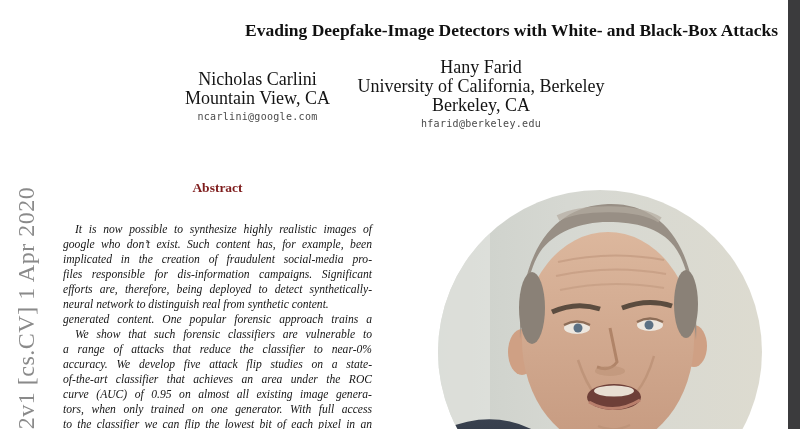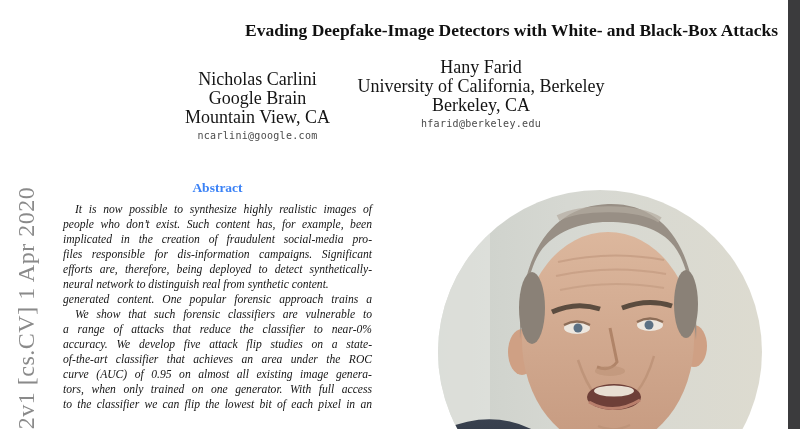--- a/index.html
+++ b/index.html
@@ -25,21 +25,21 @@
   .author-block { position:absolute; text-align:center; color:#141414; }
   .author-block.a0 { left:160px; top:70px; width:195px; }
   .author-block.a1 { left:350px; top:58px; width:262px; }
   .author-line { font-size:18px; line-height:19px; }
   .author-email { font-family:"DejaVu Sans Mono", monospace; font-size:10px;
                   line-height:18px; color:#4a4a4a; letter-spacing:0.3px; }
 
   
   .abstract { position:absolute; left:63px; top:180px; width:309px; }
   .abstract-heading { text-align:center; font-weight:bold; font-size:13.5px;
-                      color:#3b82f6; margin-bottom:6px; }
+                      color:#7f1d1d; margin-bottom:26px; }
   .abs-line { font-style:italic; font-size:11.6px; line-height:15px;
               color:#151515; text-align:justify; text-align-last:justify;
               height:15px; overflow:visible; white-space:nowrap; }
   .abs-line.indent { text-indent:12px; }
   .abs-line.para-end { text-align-last:left; }
 
   
   .photo { position:absolute; left:438px; top:190px; width:324px; height:324px;
            border-radius:50%; overflow:hidden; }
   .photo svg { display:block; width:324px; height:324px; }
@@ -48,37 +48,36 @@
 <body>
 
 <div class="page">
 
   <div class="arxiv-stamp">2v1  [cs.CV]  1 Apr 2020</div>
 
   <h1 class="title">Evading Deepfake-Image Detectors with White- and Black-Box Attacks</h1>
 
   <div class="author-block a0">
     <div class="author-line">Nicholas Carlini</div>
-    <div class="author-line">Google Brain</div>
     <div class="author-line">Mountain View, CA</div>
     <div class="author-email">ncarlini@google.com</div>
   </div>
 
   <div class="author-block a1">
     <div class="author-line">Hany Farid</div>
     <div class="author-line">University of California, Berkeley</div>
     <div class="author-line">Berkeley, CA</div>
     <div class="author-email">hfarid@berkeley.edu</div>
   </div>
 
   <div class="abstract">
     <div class="abstract-heading">Abstract</div>
 
     <div class="abs-line indent">It is now possible to synthesize highly realistic images of</div>
-    <div class="abs-line">people who don’t exist. Such content has, for example, been</div>
+    <div class="abs-line">google who don’t exist. Such content has, for example, been</div>
     <div class="abs-line">implicated in the creation of fraudulent social-media pro-</div>
     <div class="abs-line">files responsible for dis-information campaigns. Significant</div>
     <div class="abs-line">efforts are, therefore, being deployed to detect synthetically-</div>
     <div class="abs-line para-end">neural network to distinguish real from synthetic content.</div>
     <div class="abs-line">generated content. One popular forensic approach trains a</div>
 
     <div class="abs-line indent">We show that such forensic classifiers are vulnerable to</div>
     <div class="abs-line">a range of attacks that reduce the classifier to near-0%</div>
     <div class="abs-line">accuracy.  We develop five attack flip studies on a state-</div>
     <div class="abs-line">of-the-art classifier that achieves an area under the ROC</div>

